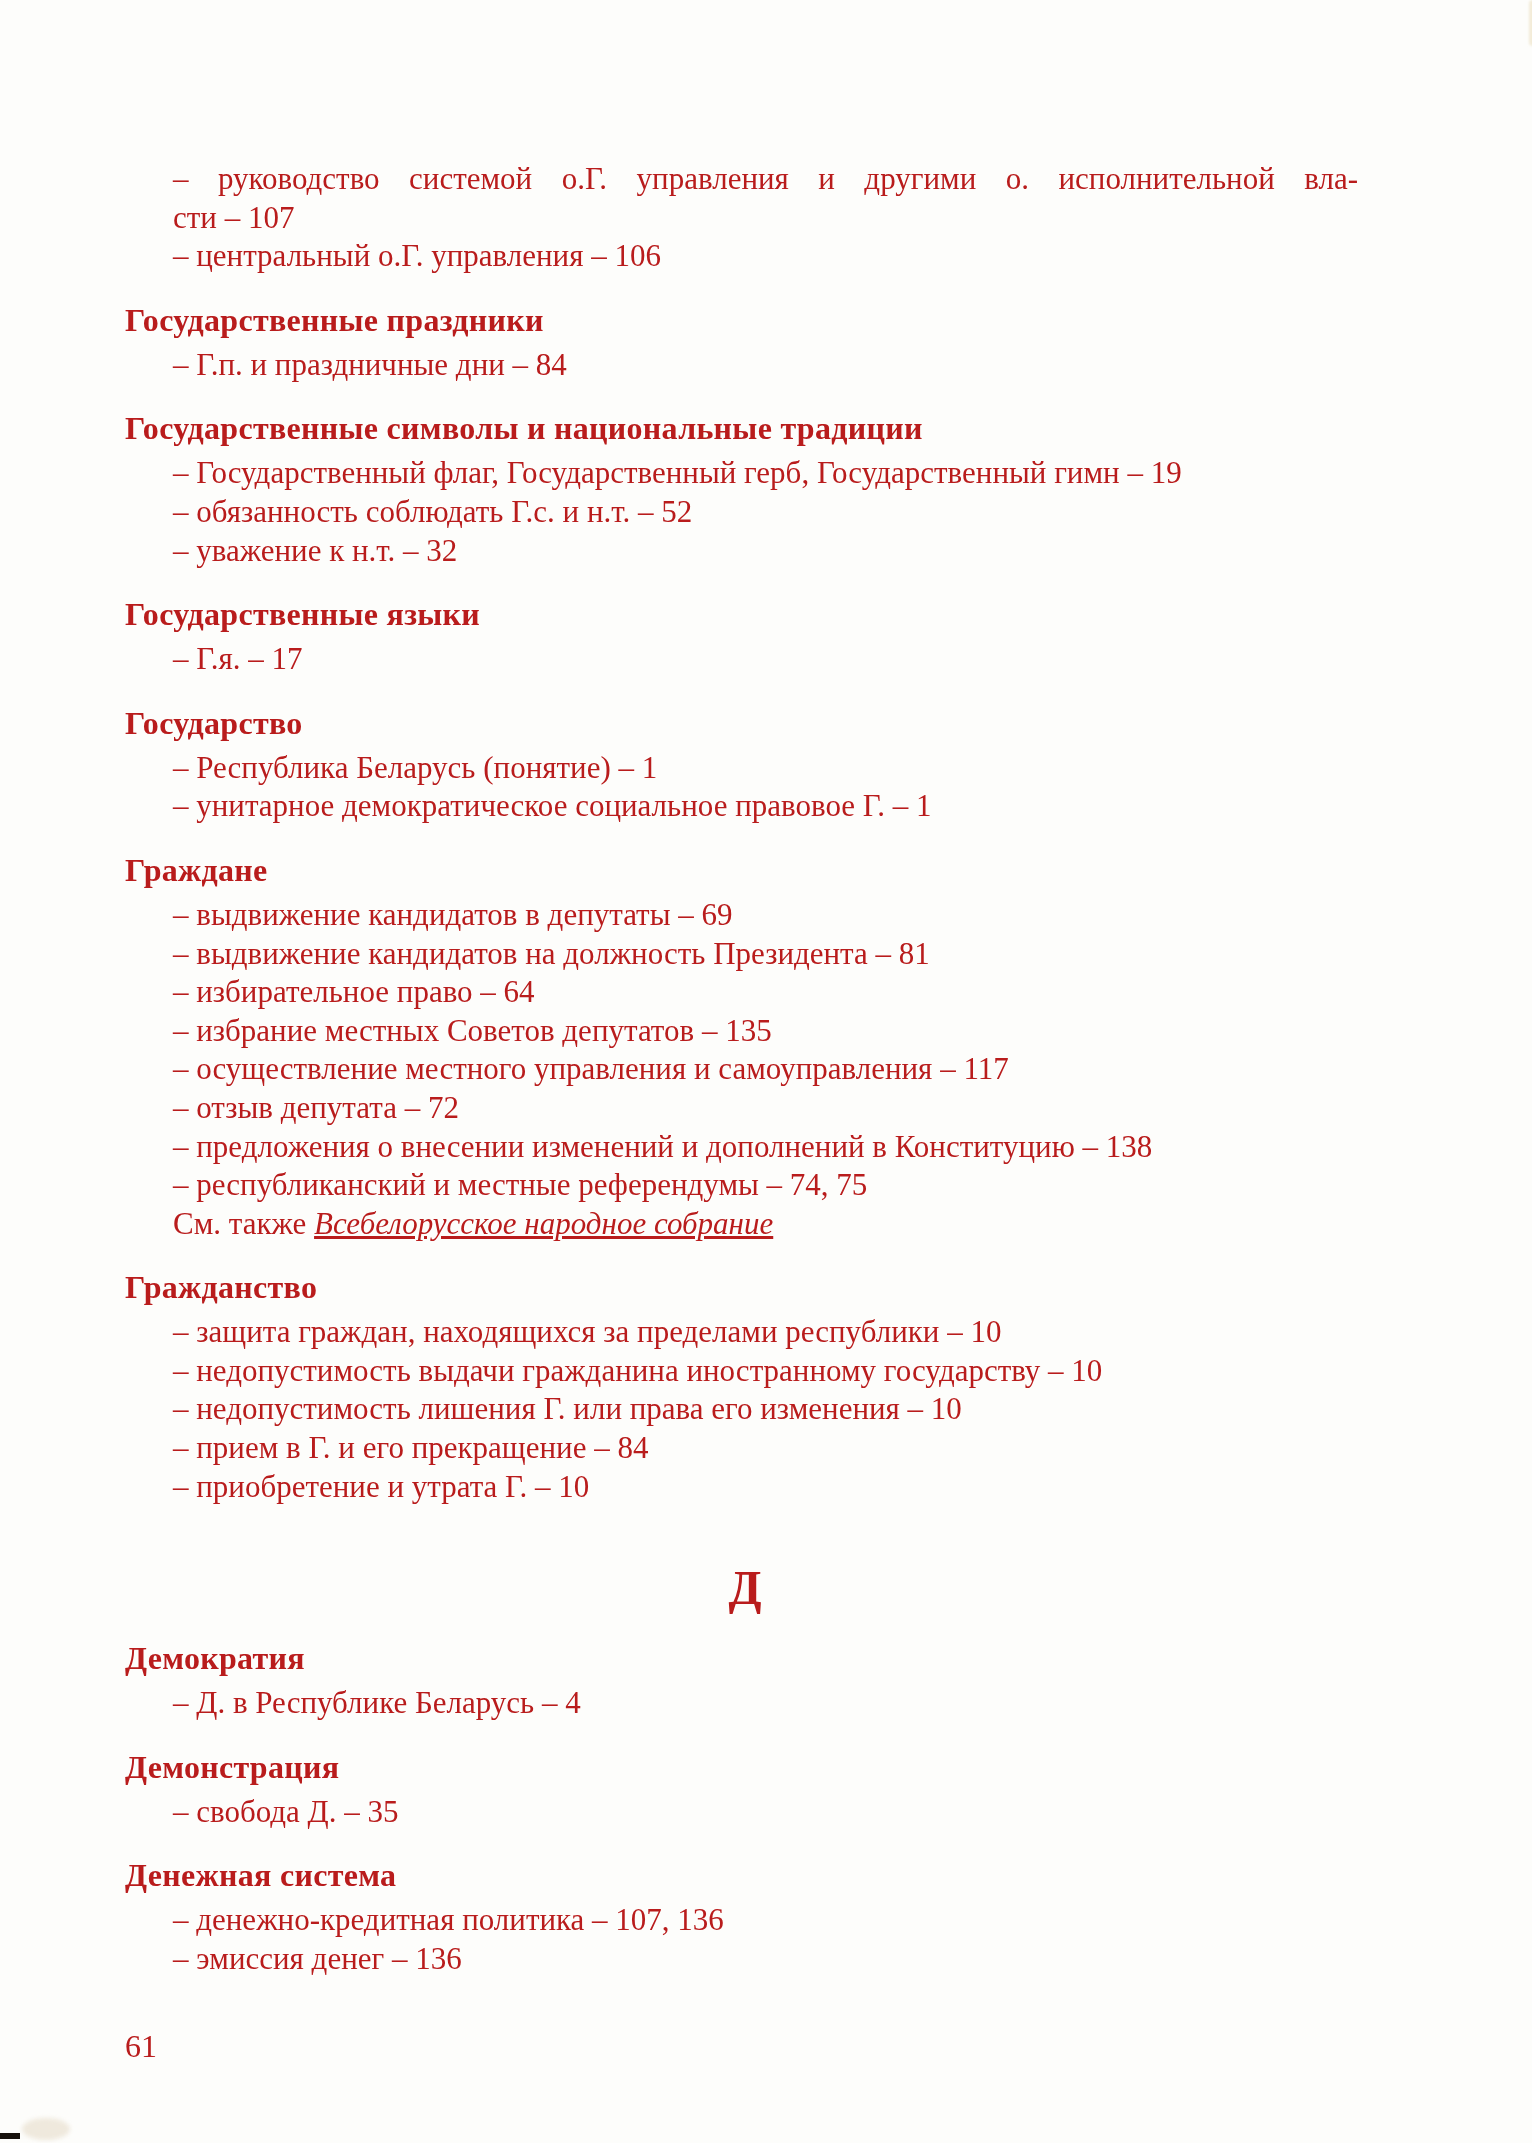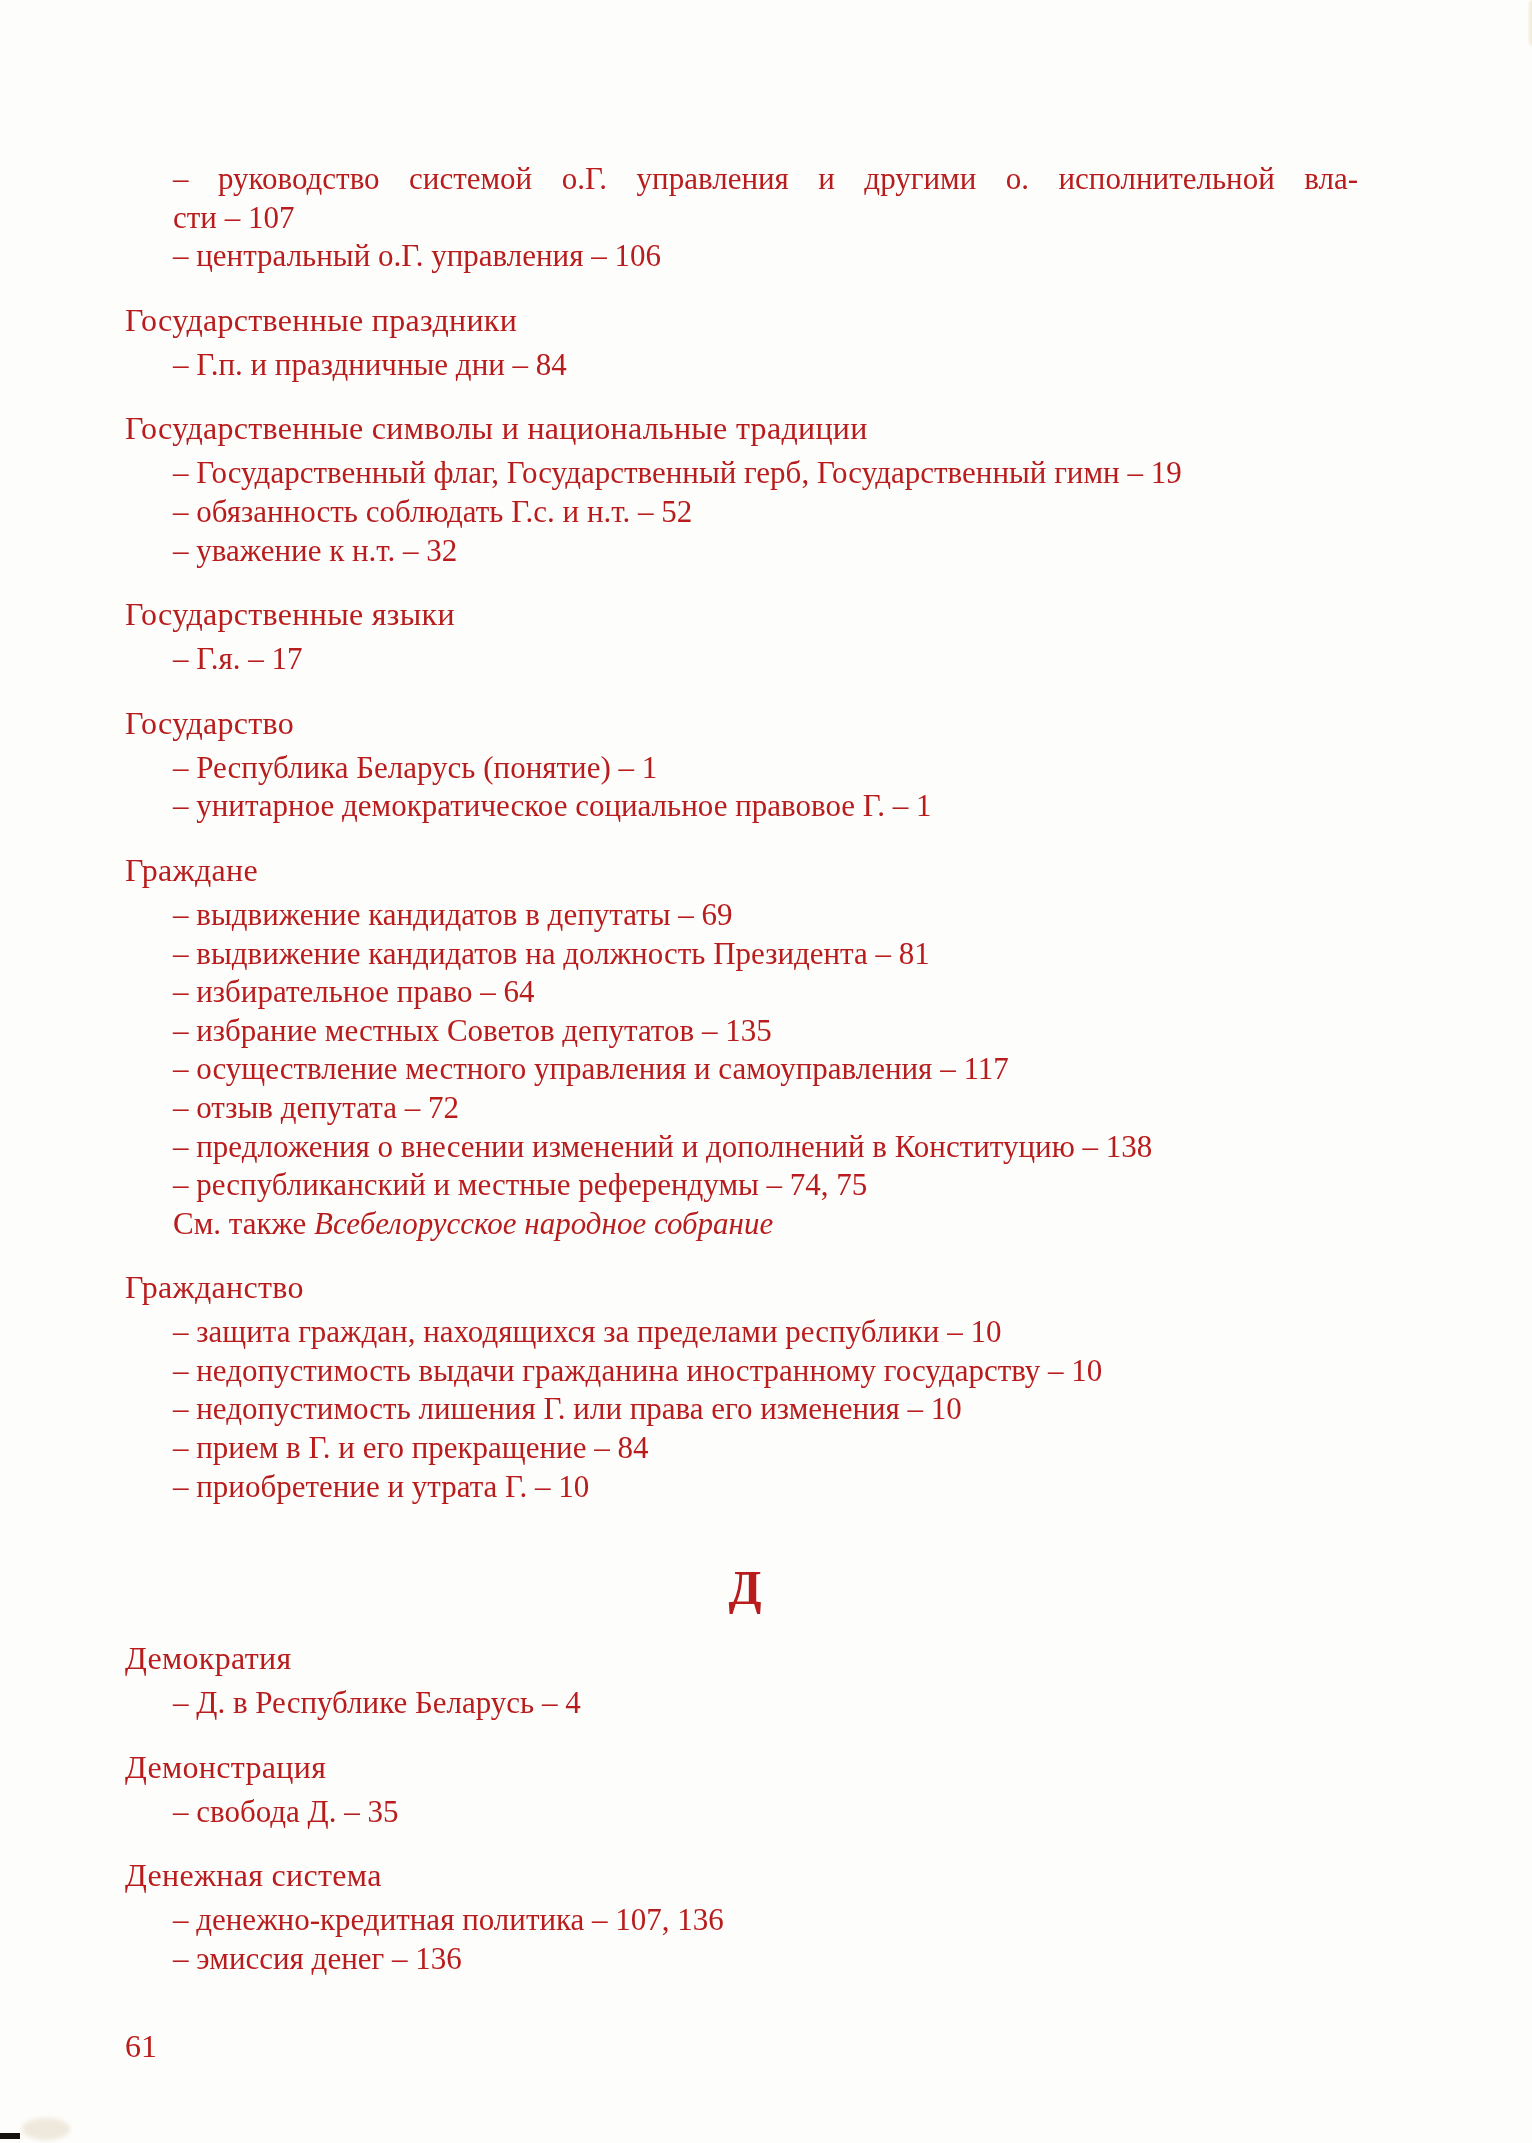--- a/index.html
+++ b/index.html
@@ -18,38 +18,39 @@
     padding-left: 6px;
   }
   .content {
     position: absolute;
     left: 125px;
     top: 160px;
     width: 1240px;
   }
   .entry-heading {
     font-size: 32px;
-    font-weight: normal;
+    font-weight: bold;
     line-height: 40px;
     margin: 24px 0 6px 0;
     letter-spacing: 0.3px;
   }
   .entry-item {
     font-size: 31px;
     line-height: 38.6px;
     margin-left: 48px;
     width: 1185px;
   }
   .justify-line {
     text-align: justify;
     text-align-last: justify;
     width: 100%;
   }
   .see-italic {
     font-style: italic;
+    text-decoration: underline;
   }
   .letter-heading {
     font-size: 48px;
     font-weight: bold;
     line-height: 52px;
     text-align: center;
     margin: 56px 0 0 0;
     width: 1240px;
   }
   .page-number {

